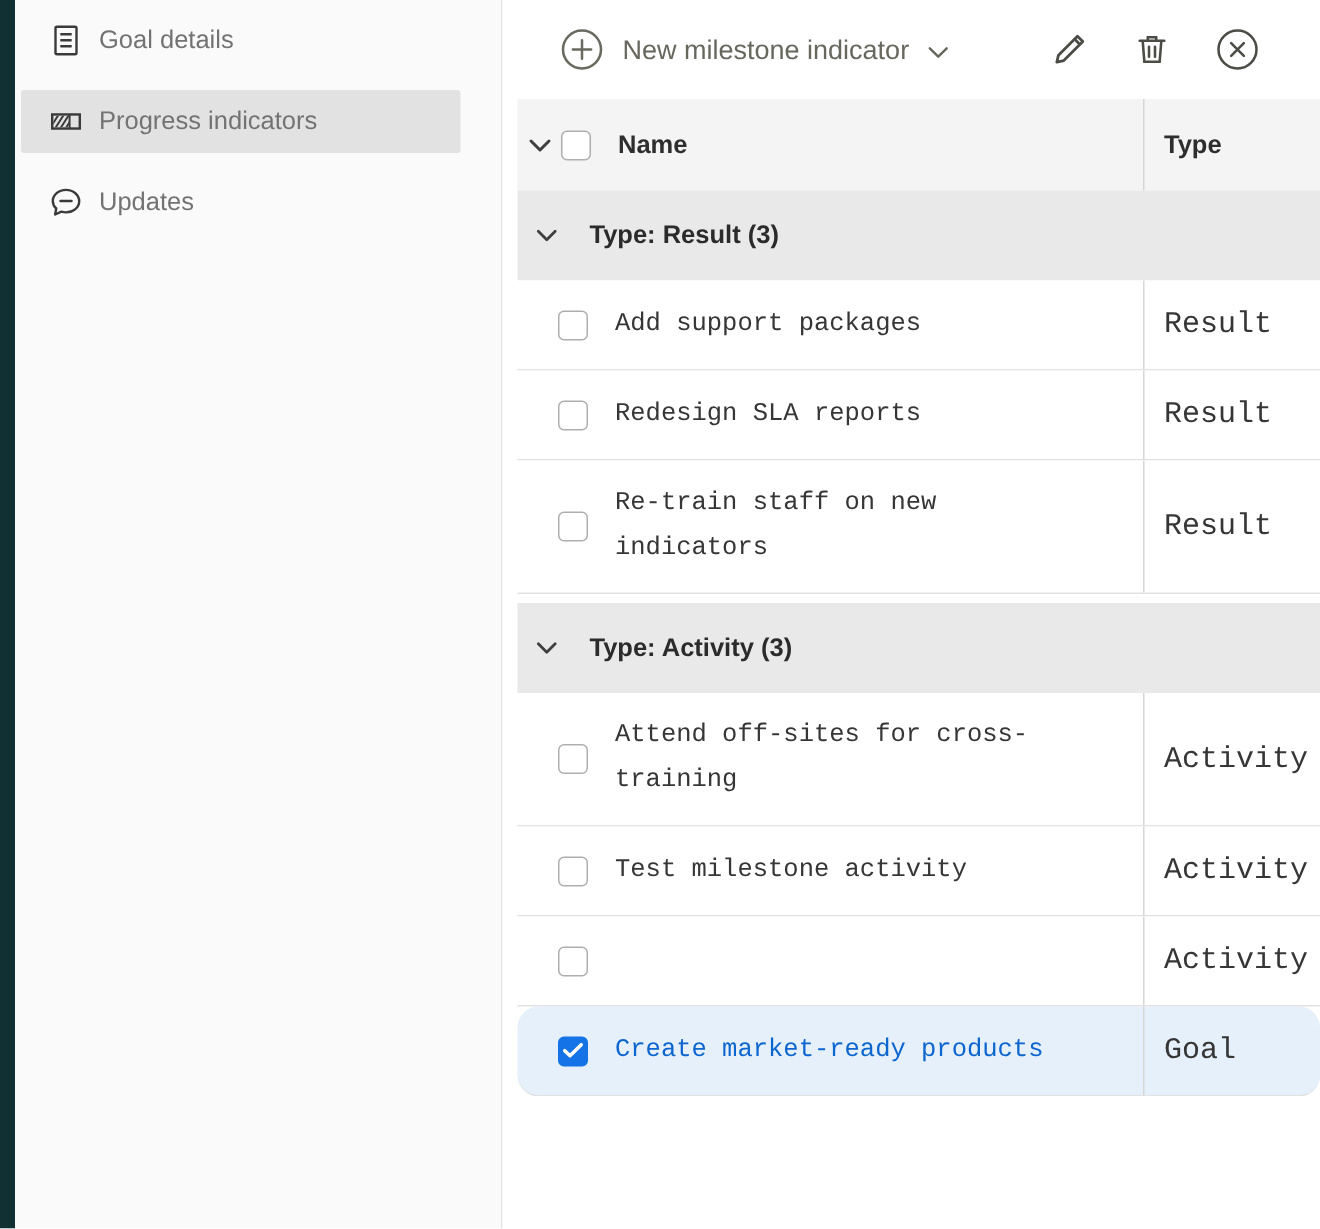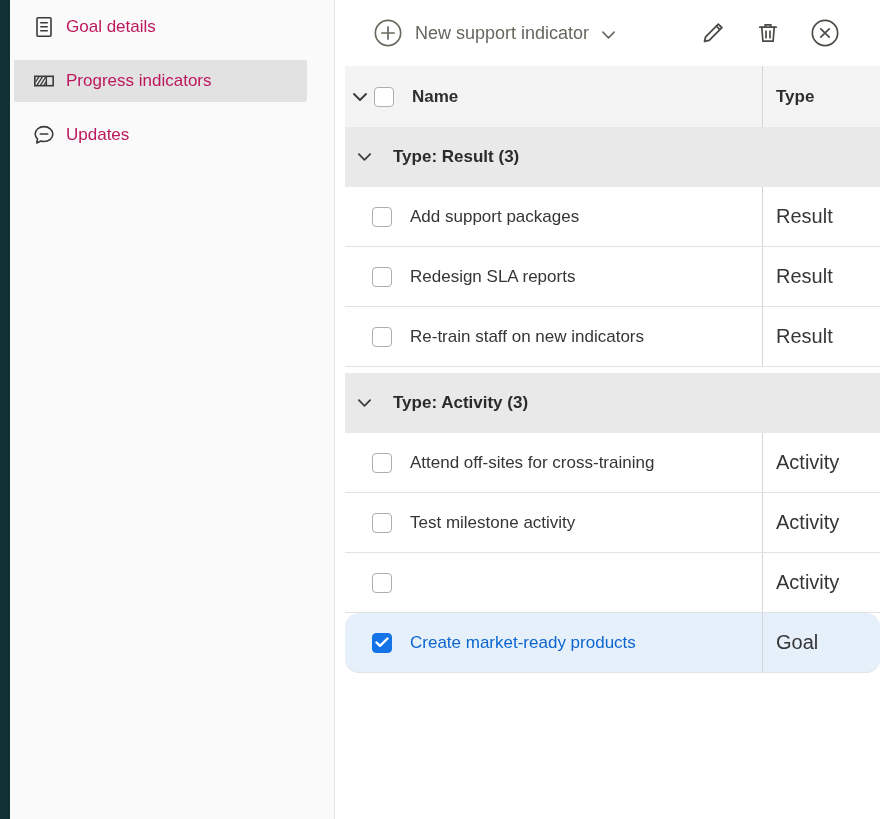--- a/index.html
+++ b/index.html
@@ -26,21 +26,21 @@
   }
   .side-item {
     height: 42px;
     margin: 0 27px 12px 4px;
     display: flex; align-items: center;
     padding-left: 18px;
     gap: 10px;
     border-radius: 2px;
     cursor: pointer;
     font-size: 17px;
-    color: #be185d;
+    color: #737373;
   }
   .side-item.selected { background: var(--selected-item-bg, #e2e2e2); }
   .s-icon { width: 24px; height: 24px; display: inline-flex; align-items: center; justify-content: center; }
   .s-icon svg { width: 24px; height: 24px; }
 
   
   .main { flex: 1 1 auto; background: #ffffff; padding-left: 10px; display: flex; flex-direction: column; }
 
   .toolbar {
     height: 66px; flex: 0 0 66px;
@@ -95,20 +95,21 @@
   .group-label { margin-left: 18px; font-size: 17px; font-weight: 600; color: #2b2b2b; }
 
   .row {
     min-height: 60px;
     display: grid;
     grid-template-columns: 417px 1fr;
     align-items: stretch;
     background: #ffffff;
     border-bottom: 1px solid var(--border, #e2e2e2);
     cursor: pointer;
+    font-family: Liberation Mono, monospace;
   }
   .cell-name {
     display: flex; align-items: center;
     padding: 14px 28px 14px 27px;
     gap: 18px;
   }
   .cell-name-text { font-size: 17px; color: #363636; line-height: 30px; }
   .cell-type {
     border-left: 1px solid var(--divider, #d6d6d6);
     display: flex; align-items: center;
@@ -180,21 +181,21 @@
 <main class="main">
 
   <div class="toolbar">
     <button class="new-btn">
       <span class="plus">
         <svg viewBox="0 0 32 32" fill="none" stroke="#6a6a60" stroke-width="1.8">
           <circle cx="16" cy="16" r="13.5"></circle>
           <path d="M16 9.5v13M9.5 16h13" stroke-linecap="round"></path>
         </svg>
       </span>
-      <span>New support indicator</span>
+      <span>New milestone indicator</span>
       <span class="chev">
         <svg viewBox="0 0 16 10" fill="none" stroke="#67675e" stroke-width="1.7" stroke-linecap="round" stroke-linejoin="round">
           <path d="M2 2l6 6 6-6"></path>
         </svg>
       </span>
     </button>
     <div class="toolbar-actions">
       <button class="icon-btn">
         <svg width="26" height="26" viewBox="0 0 24 24" fill="none" stroke="#4c4c46" stroke-width="1.7" stroke-linejoin="round">
           <path d="M4.2 19.8l1-4.3L16.9 3.8l3.3 3.3L8.5 18.8l-4.3 1z"></path>

